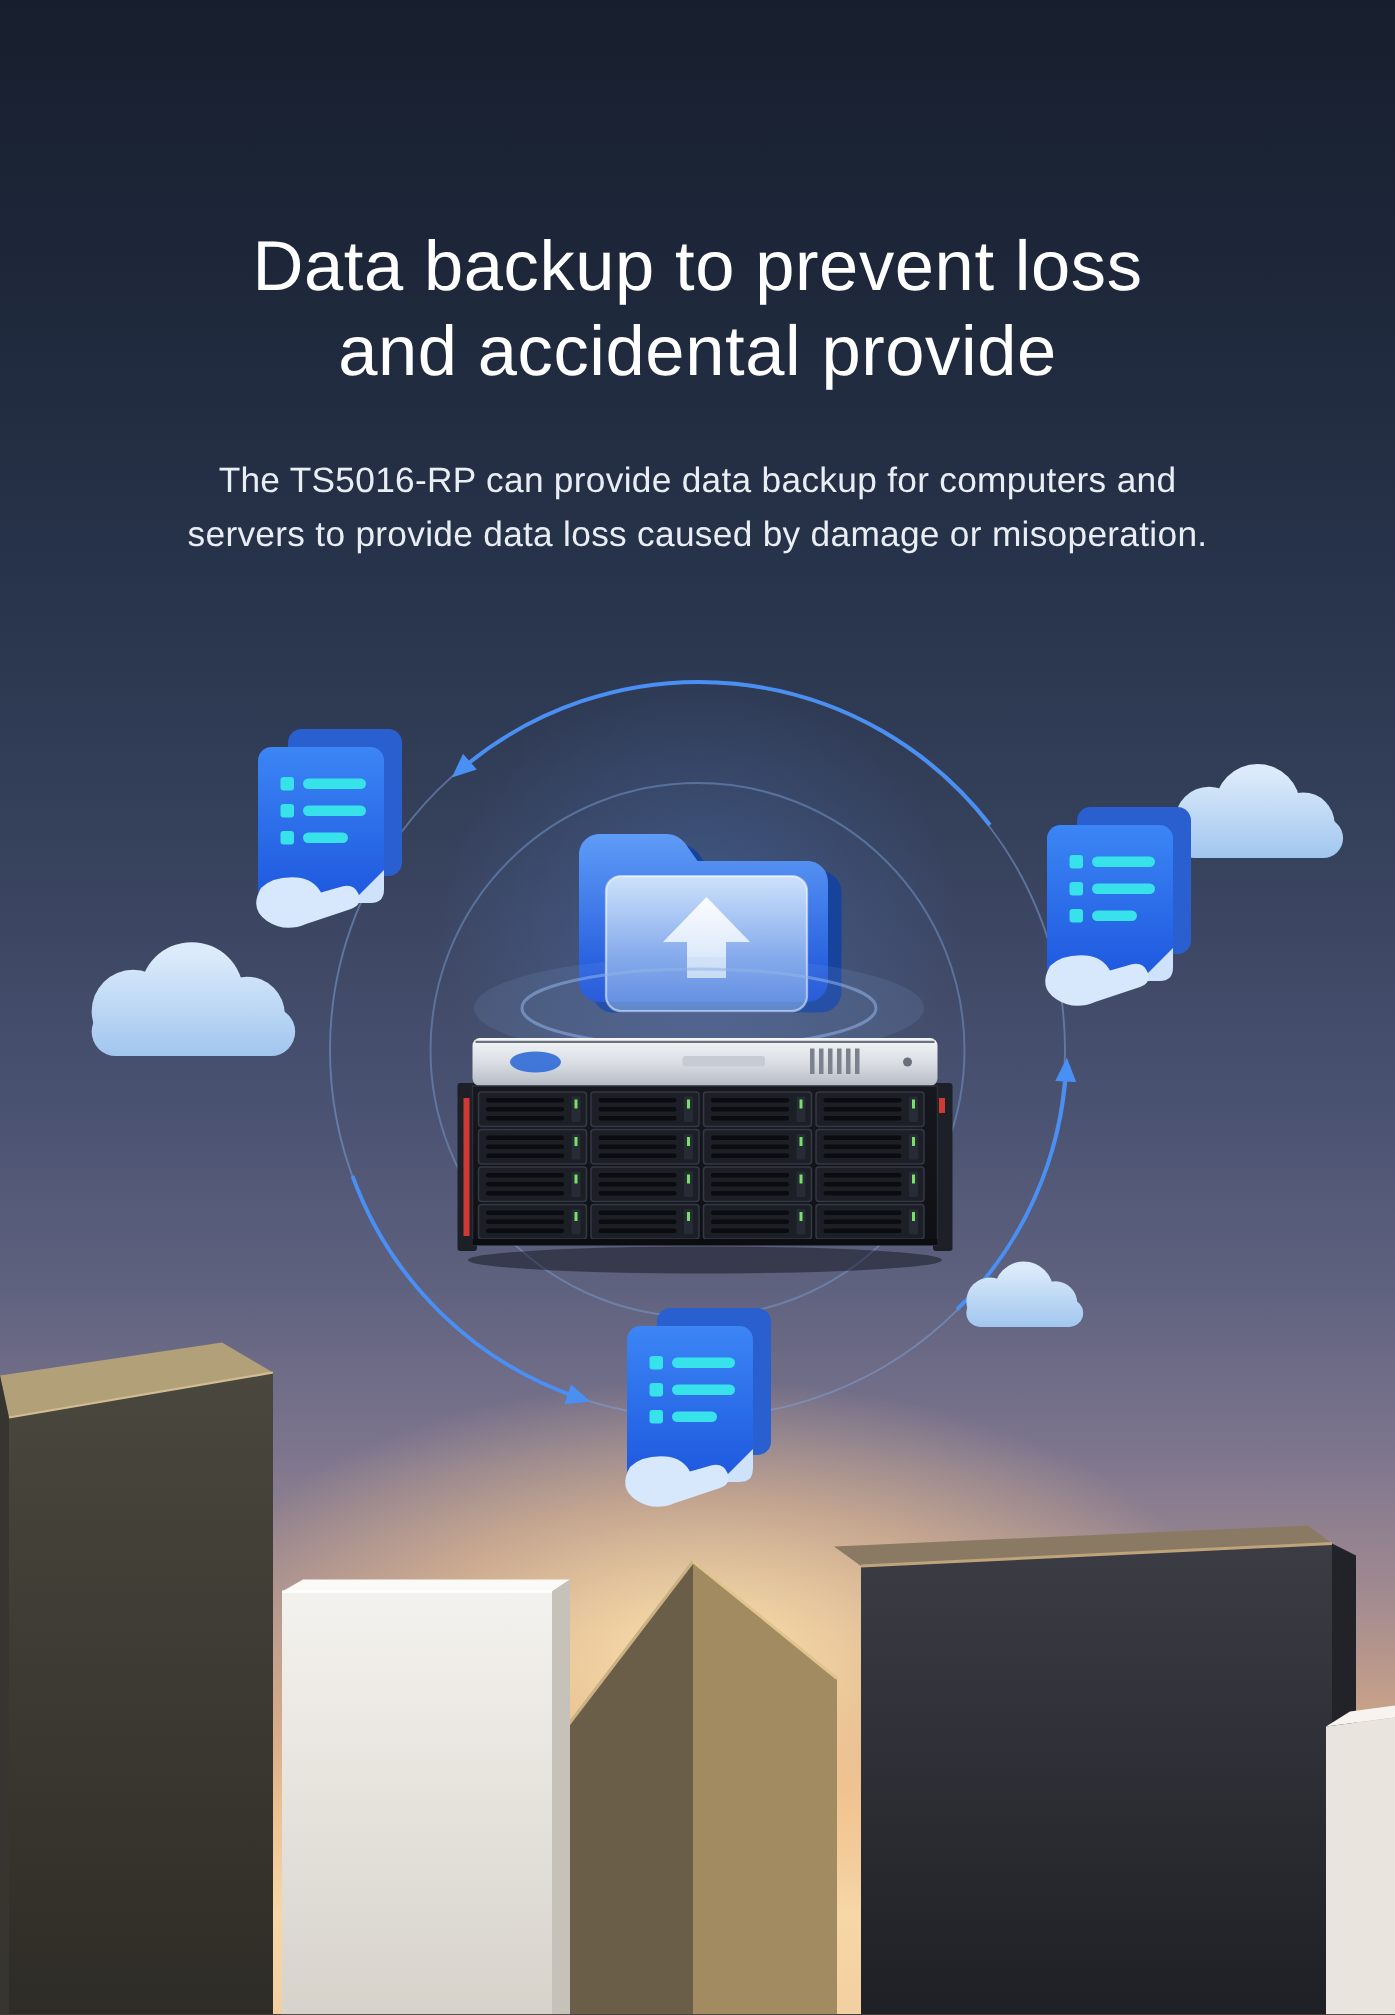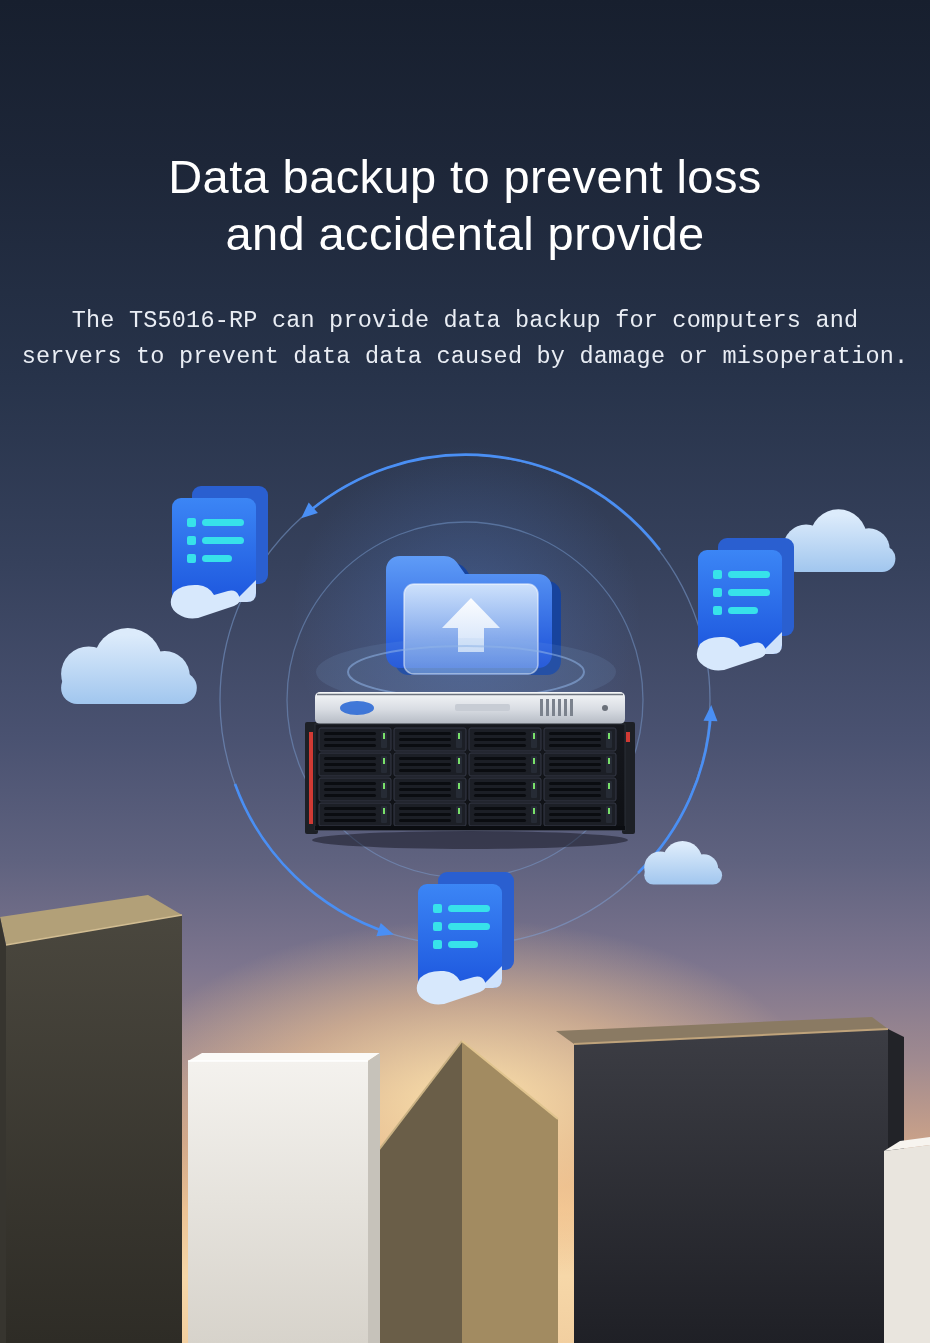--- a/index.html
+++ b/index.html
@@ -16,39 +16,39 @@
   }
   .glow{
     position:absolute;z-index:1;left:120px;top:920px;width:700px;height:360px;
     background:radial-gradient(closest-side,
       rgba(255,228,172,.95) 0%, rgba(252,205,145,.5) 55%, rgba(252,205,145,0) 100%);
   }
   .hero{position:absolute;z-index:3;top:148px;left:0;right:0;text-align:center;}
   .title{margin:0;font-size:47px;font-weight:400;color:#ffffff;line-height:1.22;letter-spacing:.4px;}
   .title .t-line{display:block;}
   .subtitle{margin:40px 0 0;font-size:23.5px;font-weight:400;color:#e9edf4;line-height:1.53;letter-spacing:.2px;}
-  .subtitle .s-line{display:block;font-family:Liberation Mono, monospace;}
+  .subtitle .s-line{display:block;}
   .illustration{position:absolute;z-index:2;top:420px;left:0;}
   .blocks{position:absolute;z-index:4;top:883px;left:0;}
 </style>
 </head>
 <body>
 
 <div class="canvas">
   <div class="bg"></div>
   <div class="glow"></div>
 
   <header class="hero">
     <h1 class="title">
       <span class="t-line">Data backup to prevent loss</span>
       <span class="t-line">and accidental provide</span>
     </h1>
     <p class="subtitle">
       <span class="s-line">The TS5016-RP can provide data backup for computers and</span>
-      <span class="s-line">servers to prevent data data caused by damage or misoperation.</span>
+      <span class="s-line">servers to provide data loss caused by damage or misoperation.</span>
     </p>
   </header>
 
   <svg class="illustration" width="930" height="640" viewBox="0 0 930 640">
     <defs>
       <radialGradient id="blueGlow" cx="0.5" cy="0.5" r="0.5">
         <stop offset="0" stop-color="#5a8ce6" stop-opacity="0.30"></stop>
         <stop offset="1" stop-color="#5a8ce6" stop-opacity="0"></stop>
       </radialGradient>
       <linearGradient id="cloudGrad" gradientUnits="userSpaceOnUse" x1="0" y1="0" x2="0" y2="62">

